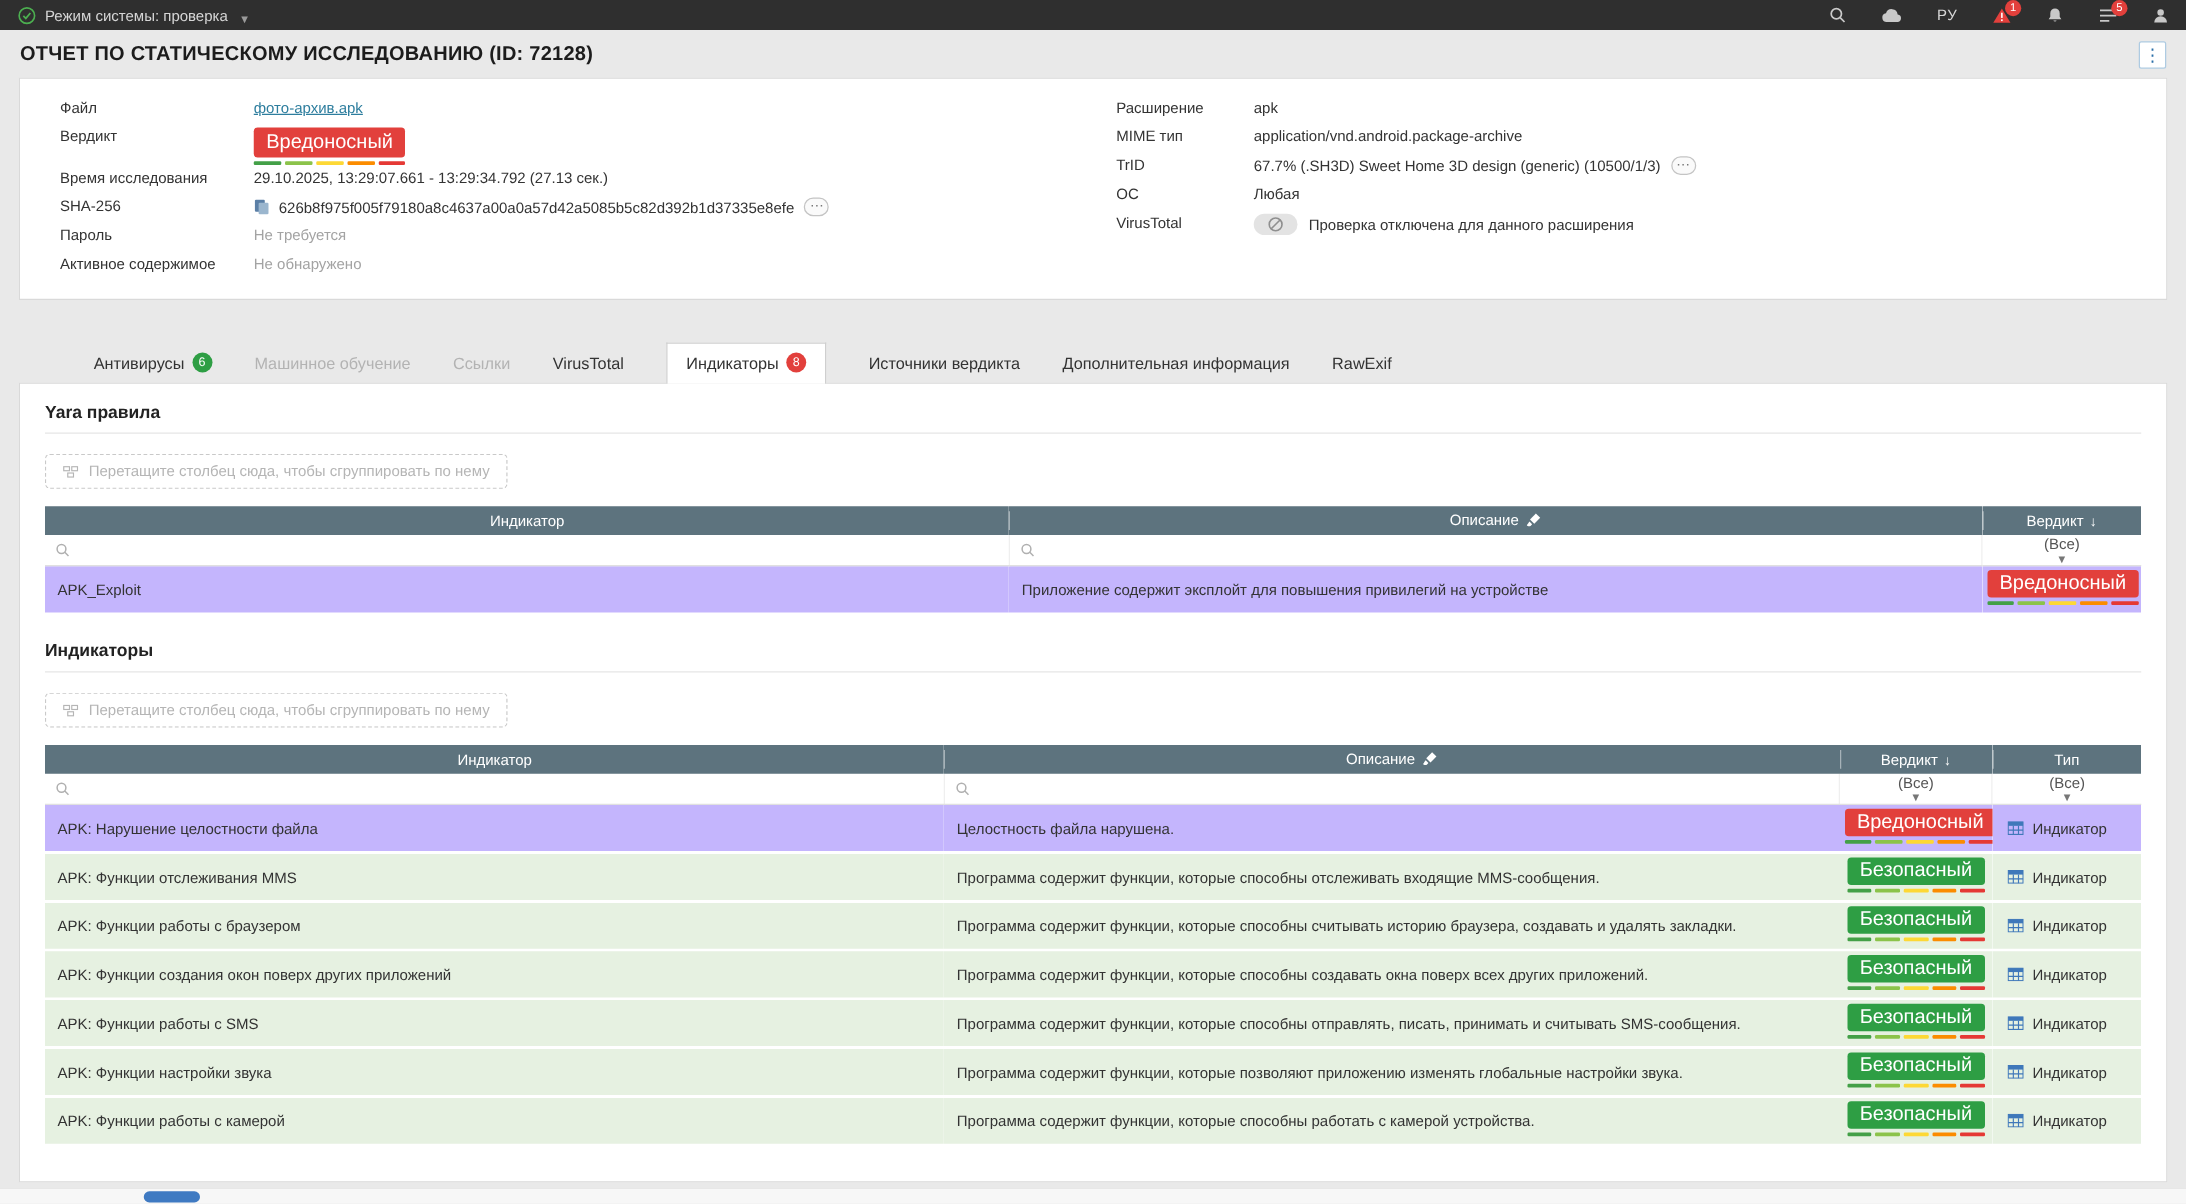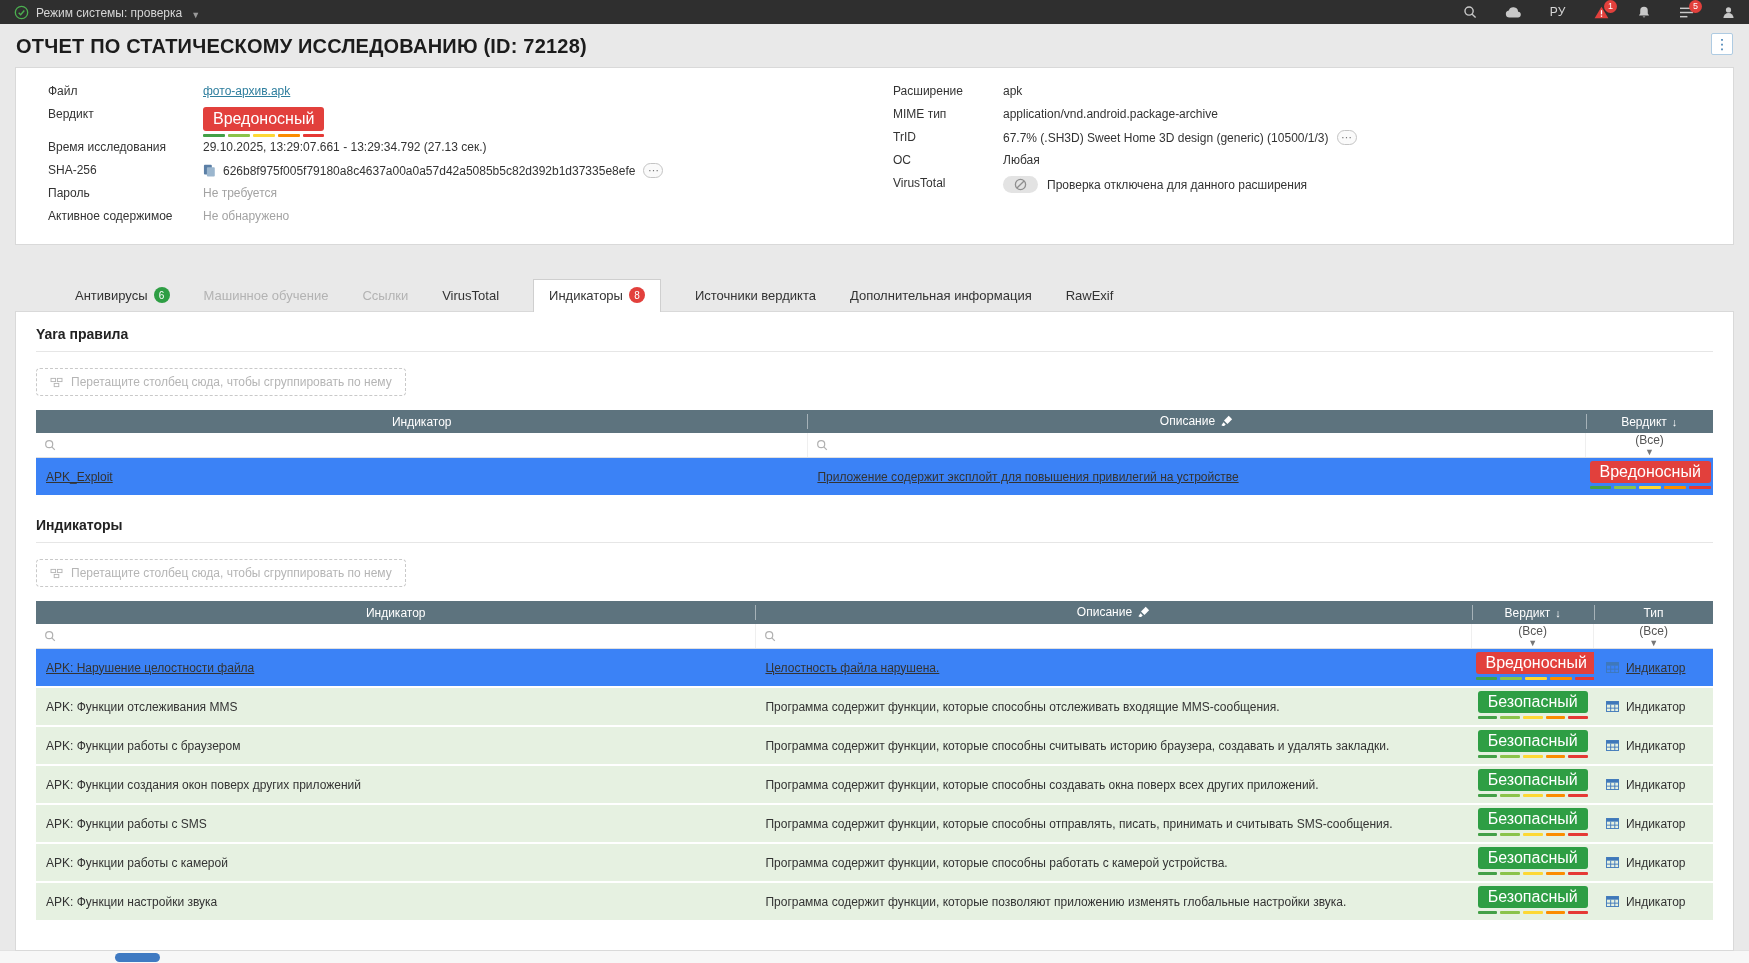--- a/index.html
+++ b/index.html
@@ -25,21 +25,21 @@
   .topicon { position:relative; cursor:pointer; display:inline-flex; }
   .lang { font-size:12px; color:#d6d6d6; cursor:pointer; letter-spacing:.5px; }
   .count-badge {
     position:absolute; top:-6px; right:-8px; background:#e2403c; color:#fff;
     min-width:13px; height:13px; line-height:13px; border-radius:7px;
     font-size:9px; text-align:center; padding:0 2px;
   }
 
   
   .page-head { position:relative; padding:11px 16px 9px; }
-  .page-head h1 { font-size:20px; font-weight:bold; color:#1c1c1c; letter-spacing:.2px; }
+  .page-head h1 { font-size:16px; font-weight:bold; color:#1c1c1c; letter-spacing:.2px; }
   .kebab {
     position:absolute; right:16px; top:9px; width:22px; height:22px;
     background:#fff; border:1px solid #aecbe2; border-radius:2px;
     color:#2b6fa8; font-size:14px; line-height:20px; cursor:pointer;
   }
 
   
   .card { margin:0 15px; background:#fff; border:1px solid #d9d9d9; }
   .summary { display:flex; padding:13px 32px 15px; }
   .sum-col.left { width:845px; }
@@ -127,21 +127,21 @@
     border-right:1px solid #efefef; font-weight:normal; text-align:left;
     padding:0 8px; vertical-align:middle;
   }
   tr.filter-row th:last-child { border-right:none; }
   .filter-inner { display:flex; align-items:center; gap:6px; color:#b0b0b0; }
   .filter-input { border:none; outline:none; flex:1; font-size:12px; min-width:20px; background:transparent; }
   .select-inner { display:flex; align-items:center; justify-content:space-between; color:#555; cursor:pointer;flex-direction:column; }
   .dd-caret { color:#777; font-size:9px; }
 
   tbody tr { border-bottom:2px solid #fff; }
-  tbody tr.row-bad  td { background:#3b82f6;text-decoration:underline; }
+  tbody tr.row-bad  td { background:#c4b5fd; }
   tbody tr.row-safe td { background:#e6f1e1; }
   tbody td { height:29px; padding:3px 10px; vertical-align:middle; overflow:hidden; white-space:nowrap; }
   td.cell-verdict { text-align:center; padding:3px 4px; }
   td.cell-type { padding-left:12px; }
   .type-inner { display:flex; align-items:center; gap:7px; color:#333; }
 
   
   .footer-scroll {
     position:absolute; bottom:0; left:0; right:0; height:13px;
     background:#f7f7f7; border-top:1px solid #e2e2e2;
@@ -604,22 +604,22 @@
                   <line x1="0.5" y1="7.8" x2="13.5" y2="7.8" stroke="#3f78ba"></line>
                   <line x1="5" y1="4" x2="5" y2="11.5" stroke="#3f78ba"></line>
                   <line x1="9.5" y1="4" x2="9.5" y2="11.5" stroke="#3f78ba"></line>
                 </svg>
               </span>
               <span>Индикатор</span>
             </span>
           </td>
         </tr>
         <tr class="row-safe">
-          <td class="cell-ind">APK: Функции работы с камерой</td>
-          <td class="cell-desc">Программа содержит функции, которые способны работать с камерой устройства.</td>
+          <td class="cell-ind">APK: Функции настройки звука</td>
+          <td class="cell-desc">Программа содержит функции, которые позволяют приложению изменять глобальные настройки звука.</td>
           <td class="cell-verdict"><span class="vwrap"><span class="vbadge safe">Безопасный</span><span class="scale">
                 <i class="s1"></i>
                 <i class="s2"></i>
                 <i class="s3"></i>
                 <i class="s4"></i>
                 <i class="s5"></i>
               </span></span></td>
           <td class="cell-type">
             <span class="type-inner">
               <span class="icon">
@@ -629,22 +629,22 @@
                   <line x1="0.5" y1="7.8" x2="13.5" y2="7.8" stroke="#3f78ba"></line>
                   <line x1="5" y1="4" x2="5" y2="11.5" stroke="#3f78ba"></line>
                   <line x1="9.5" y1="4" x2="9.5" y2="11.5" stroke="#3f78ba"></line>
                 </svg>
               </span>
               <span>Индикатор</span>
             </span>
           </td>
         </tr>
         <tr class="row-safe">
-          <td class="cell-ind">APK: Функции настройки звука</td>
-          <td class="cell-desc">Программа содержит функции, которые позволяют приложению изменять глобальные настройки звука.</td>
+          <td class="cell-ind">APK: Функции работы с камерой</td>
+          <td class="cell-desc">Программа содержит функции, которые способны работать с камерой устройства.</td>
           <td class="cell-verdict"><span class="vwrap"><span class="vbadge safe">Безопасный</span><span class="scale">
                 <i class="s1"></i>
                 <i class="s2"></i>
                 <i class="s3"></i>
                 <i class="s4"></i>
                 <i class="s5"></i>
               </span></span></td>
           <td class="cell-type">
             <span class="type-inner">
               <span class="icon">

